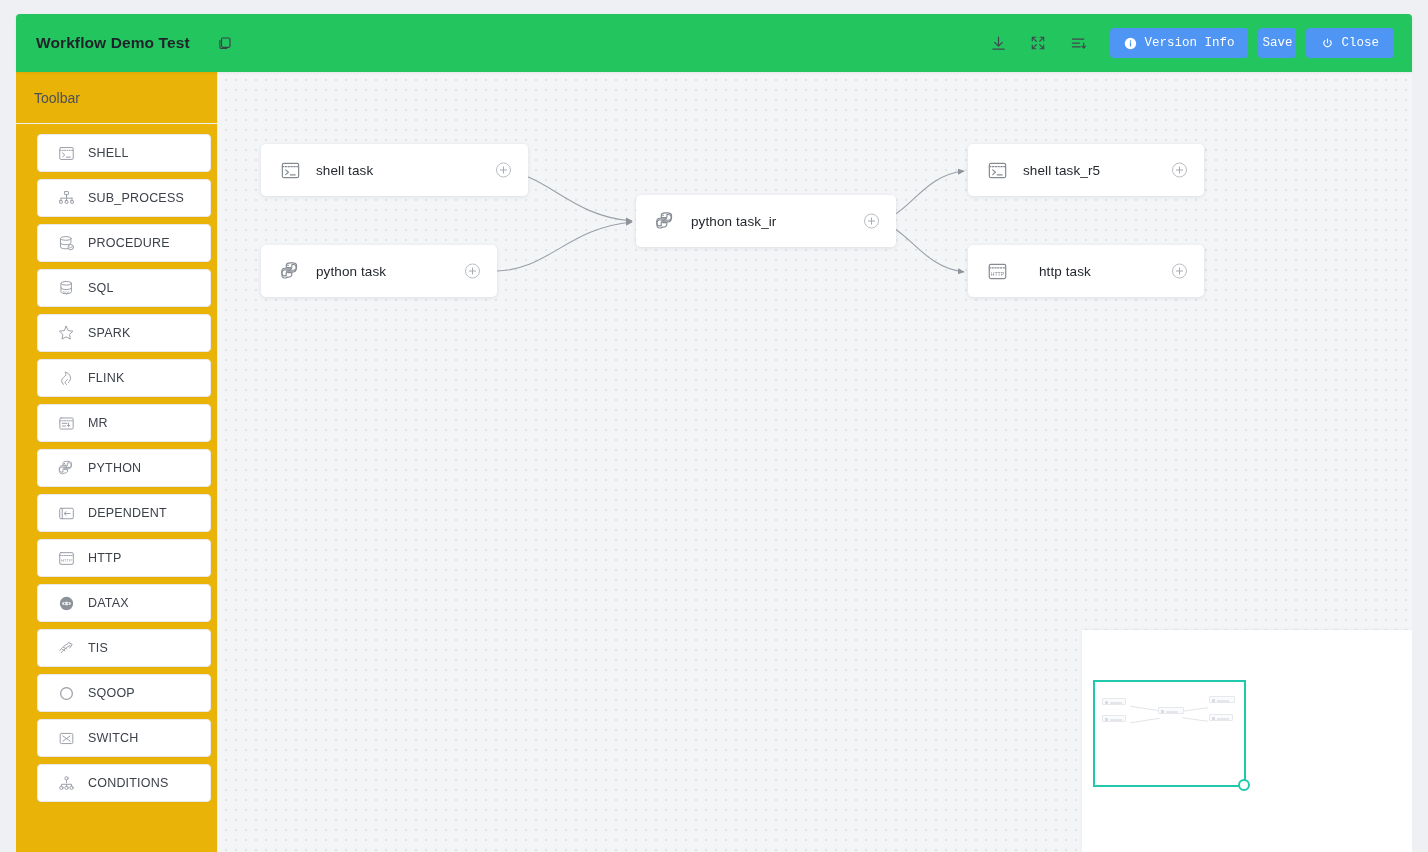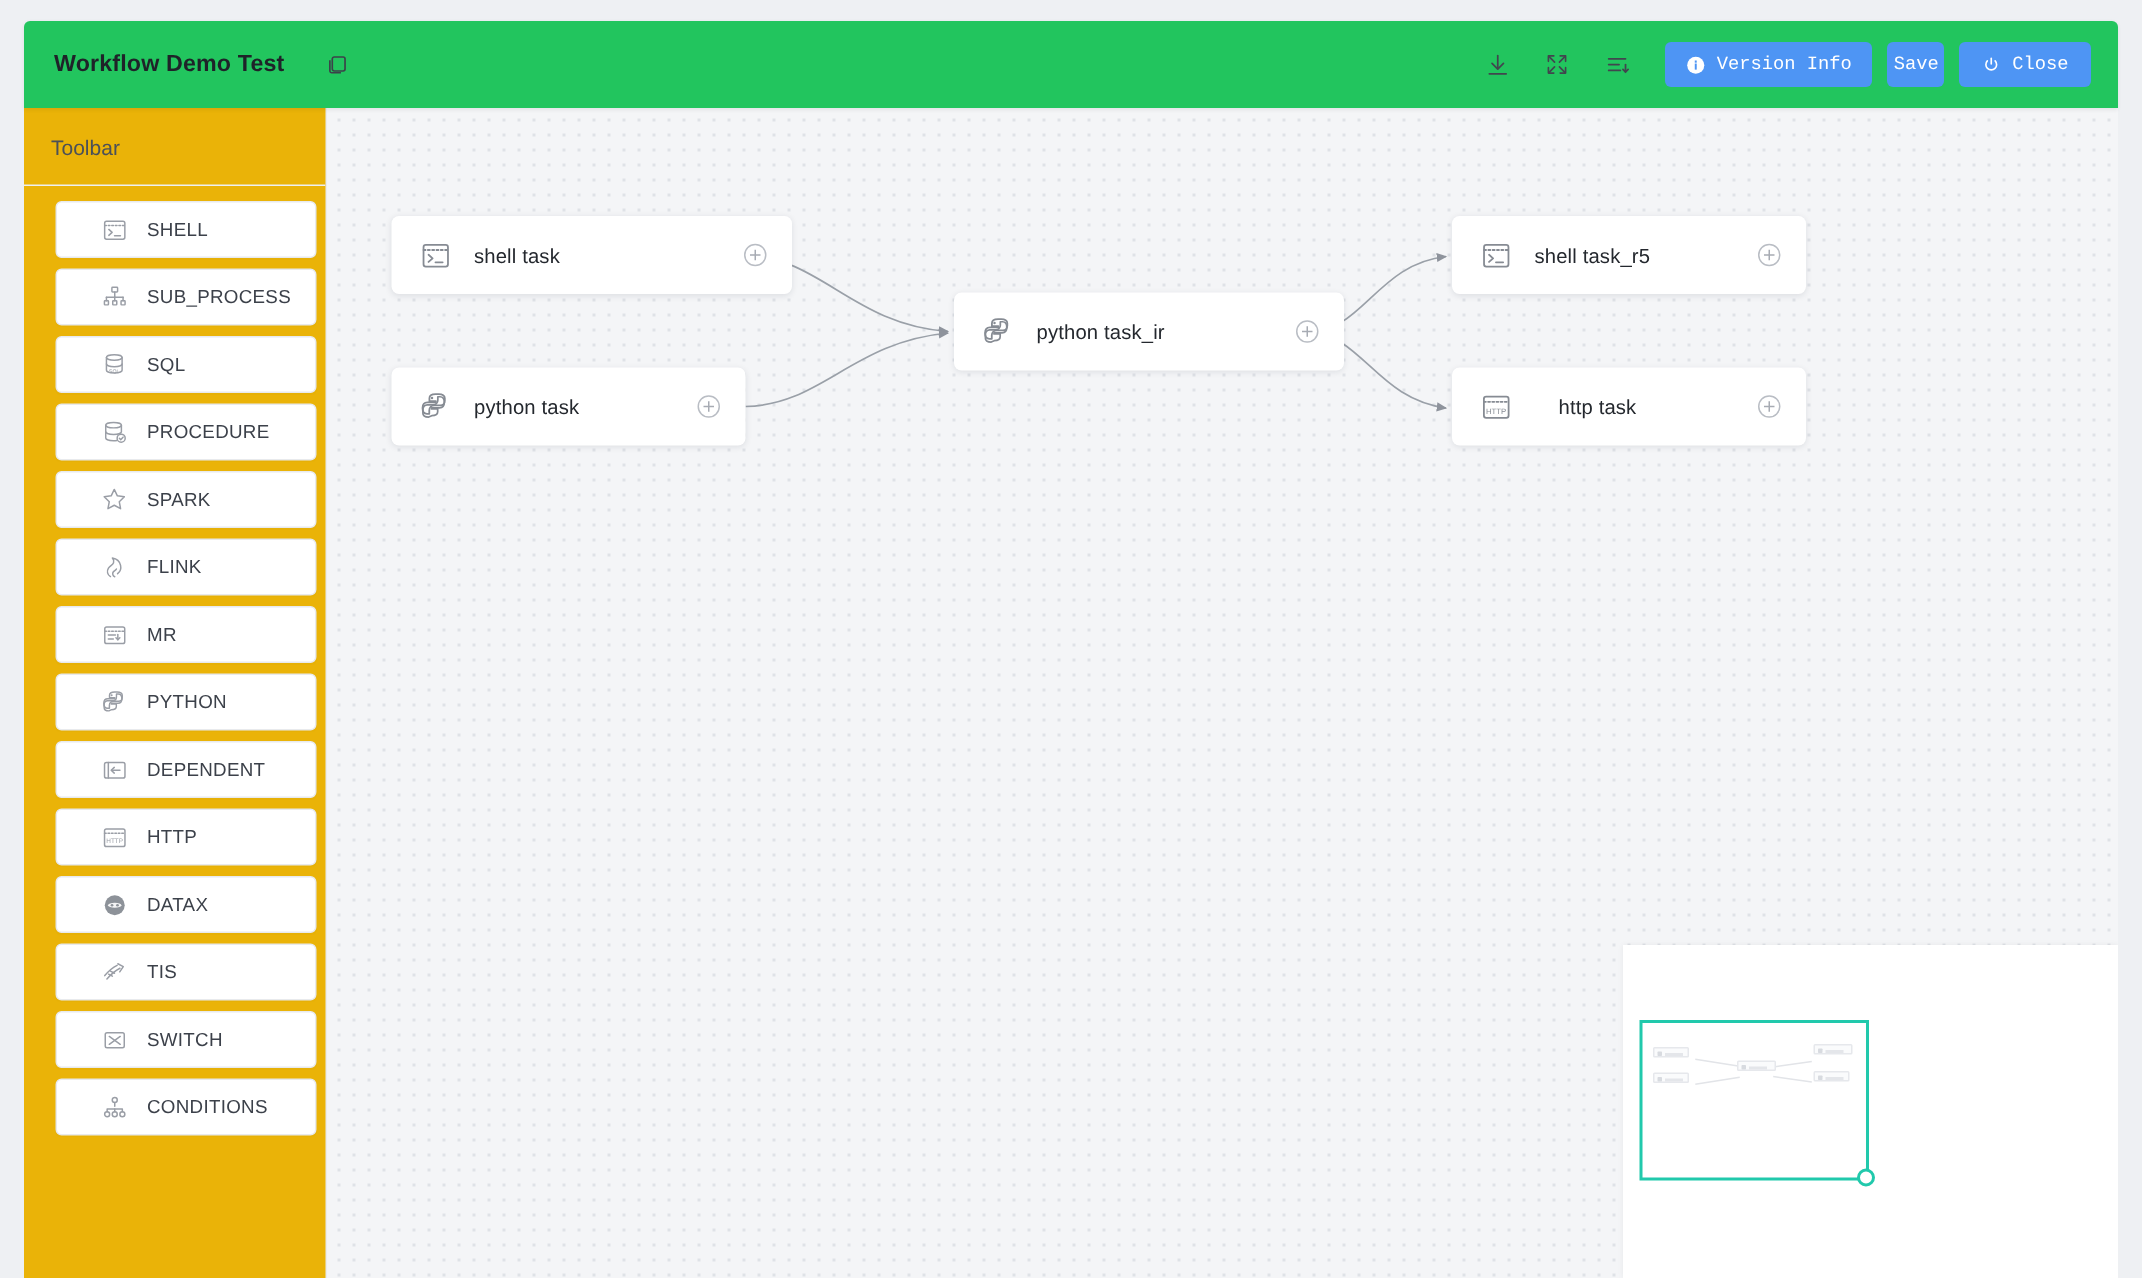--- a/index.html
+++ b/index.html
@@ -76,21 +76,21 @@
     border-bottom: 1px solid #edf0f2;
   }
   .tool-list { padding: 10px 0 0 0; }
   .tool-item {
     margin: 0 6px 7px 21px;
     height: 38px;
     background: #fff;
     border: 1px solid #e8eaed;
     border-radius: 4px;
     display: flex; align-items: center;
-    padding-left: 27px;
+    padding-left: 17px;
     cursor: grab;
     box-shadow: 0 1px 1px rgba(0,0,0,.02);
   }
   .tool-ico {
     width: 22px; height: 22px; flex: 0 0 22px;
     display: flex; align-items: center; justify-content: center;
     margin-right: 11px; color: #9a9ea6;
   }
   .tool-label {
     font-size: 12.5px; color: #3c414a; letter-spacing: .2px;
@@ -272,39 +272,39 @@
                 <rect x="3.3" y="14.6" width="3.4" height="3.4" rx=".5"></rect>
                 <rect x="10.3" y="14.6" width="3.4" height="3.4" rx=".5"></rect>
                 <rect x="17.3" y="14.6" width="3.4" height="3.4" rx=".5"></rect>
               </svg>
             </span>
             <span class="tool-label">SUB_PROCESS</span>
           </div>
           <div class="tool-item">
             <span class="tool-ico">
               <svg width="19" height="19" viewBox="0 0 24 24" fill="none" stroke="currentColor" stroke-width="1.25" stroke-linecap="round" stroke-linejoin="round">
-                <ellipse cx="11.6" cy="5.4" rx="6.6" ry="2.3"></ellipse>
-                <path d="M5 5.4v5.6c0 1.3 3 2.3 6.6 2.3s6.6-1 6.6-2.3V5.4"></path>
-                <path d="M5 11v5.2c0 1.3 3 2.3 6.6 2.3s6.6-1 6.6-2.3V11"></path>
-                <text x="7.2" y="18.6" font-size="4.4" fill="currentColor" stroke="none" font-family="Liberation Sans">SQL</text>
-              </svg>
-            </span>
-            <span class="tool-label">SQL</span>
-          </div>
-          <div class="tool-item">
-            <span class="tool-ico">
-              <svg width="19" height="19" viewBox="0 0 24 24" fill="none" stroke="currentColor" stroke-width="1.25" stroke-linecap="round" stroke-linejoin="round">
                 <ellipse cx="11" cy="5.6" rx="6.6" ry="2.3"></ellipse>
                 <path d="M4.4 5.6v5.6c0 1.3 3 2.3 6.6 2.3s6.6-1 6.6-2.3V5.6"></path>
                 <path d="M4.4 11.2v5.2c0 1.3 3 2.3 6.6 2.3 1 0 2-.08 2.8-.23"></path>
                 <circle cx="17.4" cy="16.6" r="3.4"></circle>
                 <path d="M15.9 16.7l1.1 1.1 2-2.1"></path>
               </svg>
             </span>
             <span class="tool-label">PROCEDURE</span>
+          </div>
+          <div class="tool-item">
+            <span class="tool-ico">
+              <svg width="19" height="19" viewBox="0 0 24 24" fill="none" stroke="currentColor" stroke-width="1.25" stroke-linecap="round" stroke-linejoin="round">
+                <ellipse cx="11.6" cy="5.4" rx="6.6" ry="2.3"></ellipse>
+                <path d="M5 5.4v5.6c0 1.3 3 2.3 6.6 2.3s6.6-1 6.6-2.3V5.4"></path>
+                <path d="M5 11v5.2c0 1.3 3 2.3 6.6 2.3s6.6-1 6.6-2.3V11"></path>
+                <text x="7.2" y="18.6" font-size="4.4" fill="currentColor" stroke="none" font-family="Liberation Sans">SQL</text>
+              </svg>
+            </span>
+            <span class="tool-label">SQL</span>
           </div>
           <div class="tool-item">
             <span class="tool-ico">
               <svg width="19" height="19" viewBox="0 0 24 24" fill="none" stroke="currentColor" stroke-width="1.25" stroke-linecap="round" stroke-linejoin="round">
                 <path d="M11.6 2.9l2.6 5.4 5.9.8-4.3 4.1 1.1 5.9-5.3-2.9-5.3 2.9 1.1-5.9L3.1 9.1l5.9-.8z"></path>
               </svg>
             </span>
             <span class="tool-label">SPARK</span>
           </div>
           <div class="tool-item">
@@ -375,20 +375,28 @@
             <span class="tool-ico">
               <svg width="19" height="19" viewBox="0 0 24 24" fill="none" stroke="currentColor" stroke-width="1.25" stroke-linecap="round" stroke-linejoin="round">
                 <path d="M3.6 14.4c3-3.6 6.2-6.6 10.4-8.6"></path>
                 <path d="M5.4 17.2c3.2-3.6 6.6-6.8 11-9"></path>
                 <path d="M14.6 4.4l4.6 2.4-3 4.4"></path>
                 <path d="M8.4 10.6l3.4 1.8"></path>
                 <path d="M6.8 13.2l3.2 1.7"></path>
               </svg>
             </span>
             <span class="tool-label">TIS</span>
+          </div>
+          <div class="tool-item">
+            <span class="tool-ico">
+              <svg width="19" height="19" viewBox="0 0 24 24" fill="none" stroke="currentColor" stroke-width="1.25" stroke-linecap="round" stroke-linejoin="round">
+                <circle cx="12" cy="12" r="7.4" stroke-width="1.6"></circle>
+              </svg>
+            </span>
+            <span class="tool-label">SQOOP</span>
           </div>
           <div class="tool-item">
             <span class="tool-ico">
               <svg width="19" height="19" viewBox="0 0 24 24" fill="none" stroke="currentColor" stroke-width="1.25" stroke-linecap="round" stroke-linejoin="round">
                 <rect x="4" y="5.6" width="16" height="12.8" rx="1.5"></rect>
                 <path d="M7.4 8.8l9.2 6.6"></path>
                 <path d="M16.6 8.8l-9.2 6.6"></path>
               </svg>
             </span>
             <span class="tool-label">SWITCH</span>

